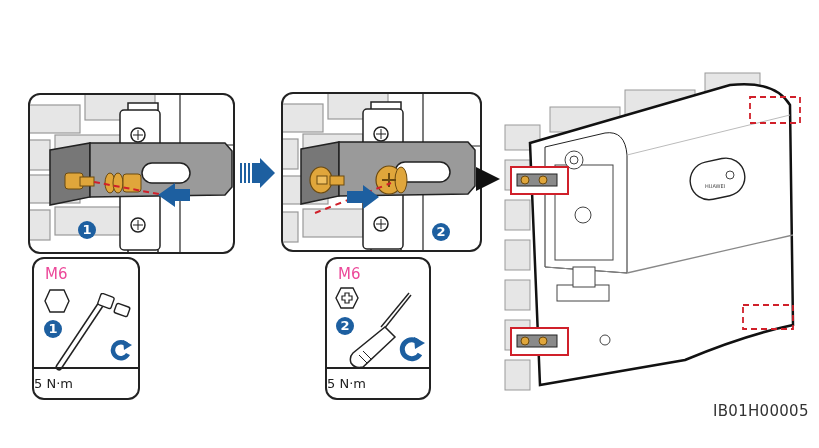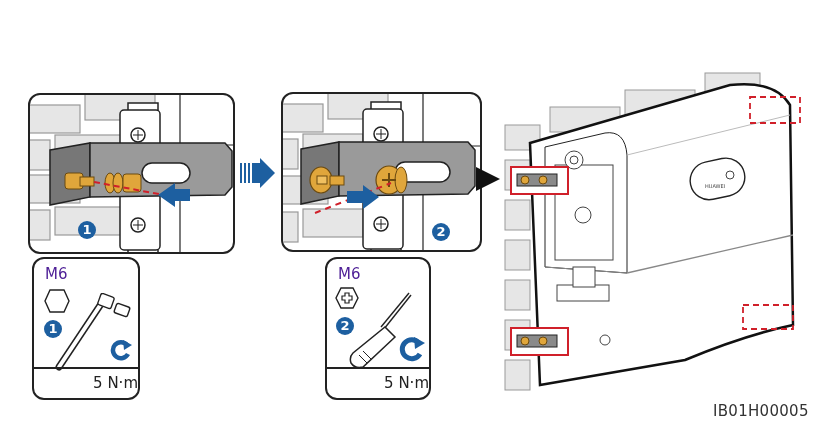--- a/index.html
+++ b/index.html
@@ -1,22 +1,22 @@
 <!DOCTYPE html>
 <html><head>
 <meta charset="utf-8">
 <style>
   html,body{margin:0;padding:0;background:#fff;}
   body{width:819px;height:448px;position:relative;overflow:hidden;font-family:"DejaVu Sans",sans-serif;}
   .abs{position:absolute;}
   svg{display:block;}
   .step-frame{position:absolute;border:2px solid #222;border-radius:12px;background:#fff;overflow:hidden;}
   .tool-box{position:absolute;border:2px solid #222;border-radius:12px;background:#fff;overflow:hidden;}
-  .tool-box .thread{position:absolute;left:11px;top:6px;font-size:15px;color:#4c1d95;}
-  .tool-box .torque{position:absolute;left:0;right:0;bottom:0;height:29px;border-top:2px solid #222;text-align:right;font-size:15px;line-height:29px;color:#222;}
+  .tool-box .thread{position:absolute;left:11px;top:6px;font-size:15px;color:#ec4899;}
+  .tool-box .torque{position:absolute;left:0;right:0;bottom:0;height:29px;border-top:2px solid #222;text-align:left;font-size:13px;line-height:29px;color:#222;}
   .badge{position:absolute;width:18px;height:18px;border-radius:50%;background:#1d5fa0;color:#fff;font-size:13px;font-weight:bold;text-align:center;line-height:18px;}
   .figure-id{position:absolute;left:713px;top:402px;font-size:15px;color:#333;letter-spacing:0.3px;}
 </style>
 </head>
 <body>
 
 <div class="step-frame" style="left:28px;top:93px;width:203px;height:157px;">
   <svg width="203" height="157">
 
     <g stroke="#999" stroke-width="1.2" fill="#e6e6e6">

